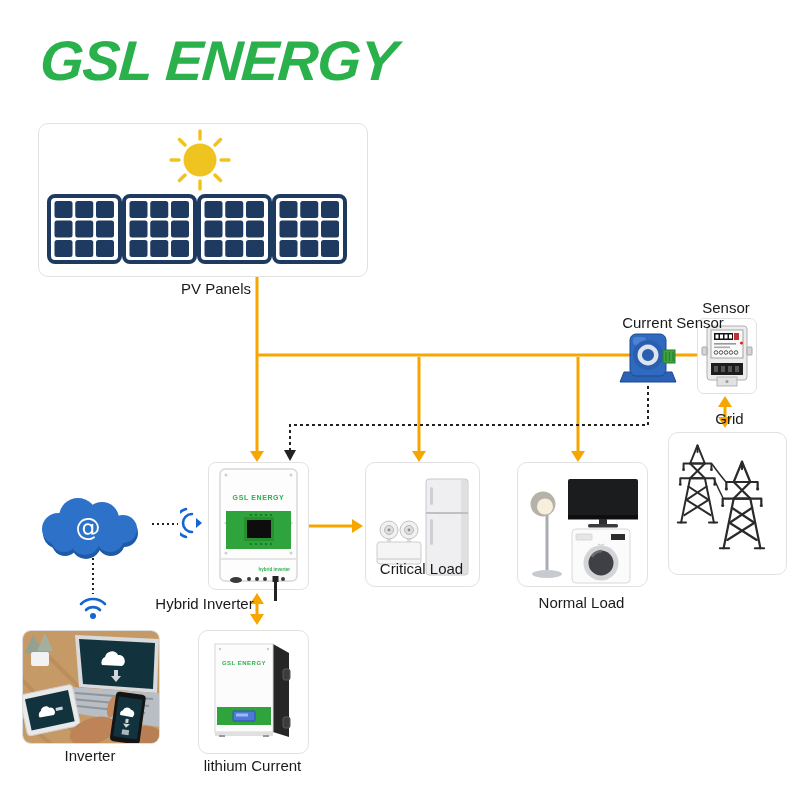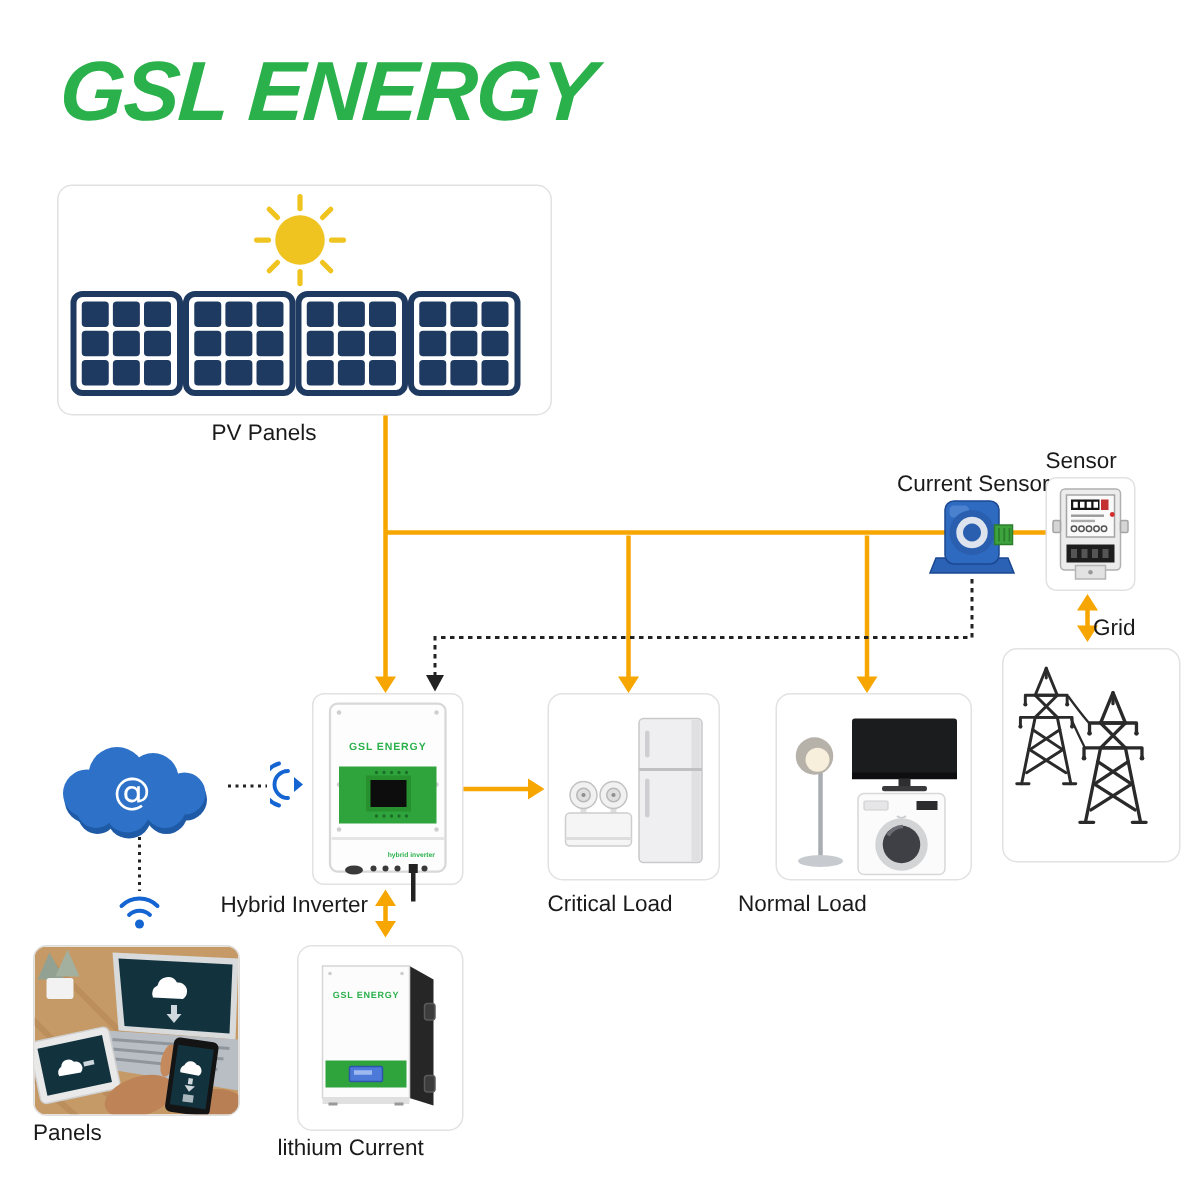--- a/index.html
+++ b/index.html
@@ -17,28 +17,28 @@
   #box-inverter{left:208px;top:462px;width:99px;height:126px;border-radius:8px}
   #box-critical{left:365px;top:462px;width:113px;height:123px}
   #box-normal{left:517px;top:462px;width:129px;height:123px}
   #box-battery{left:198px;top:630px;width:109px;height:122px}
   #photo-monitor{left:22px;top:630px;width:136px;height:112px;border-radius:9px;overflow:hidden;border:1px solid #ddd;z-index:2;position:absolute}
   #cloud{left:30px;top:492px}
   #wifi-right{left:180px;top:507px}
   #wifi-up{left:78px;top:594px}
   #sensor{left:618px;top:326px}
   .lbl{position:absolute;font:15px "Liberation Sans",sans-serif;color:var(--label-black);
-       z-index:4;white-space:nowrap}
+       text-align:center;z-index:4;white-space:nowrap}
   #lbl-pv{left:141px;top:280px;width:150px}
   #lbl-sensor{left:598px;top:314px;width:150px}
   #lbl-meter{left:697px;top:299px;width:58px}
-  #lbl-grid{left:702px;top:410px;width:55px;text-align:right}
+  #lbl-grid{left:702px;top:410px;width:55px;text-align:center}
   #lbl-inverter{left:147px;top:595px;width:115px}
-  #lbl-critical{left:365px;top:594px;width:113px}
-  #lbl-normal{left:492px;top:594px;width:129px}
+  #lbl-critical{left:365px;top:560px;width:113px}
+  #lbl-normal{left:517px;top:594px;width:129px}
   #lbl-monitor{left:22px;top:747px;width:136px}
   #lbl-battery{left:185px;top:757px;width:135px}
   
   .st-orange{stroke:var(--line-orange)} .f-orange{fill:var(--line-orange)}
   .f-navy{fill:var(--panel-navy)} .s-navy{stroke:var(--panel-navy)}
   .f-yellow{fill:var(--sun-yellow)} .s-yellow{stroke:var(--sun-yellow)}
   .f-cloud{fill:var(--cloud-blue)}
   .s-wifi{stroke:var(--wifi-blue)} .f-wifi{fill:var(--wifi-blue)}
   .f-green{fill:var(--brand-green)} .f-devgreen{fill:var(--device-green)}
 </style>
@@ -383,16 +383,16 @@
     <path d="M48,26 v9 M51.5,26 v9 M55,26 v9" stroke="#2C7D2C" stroke-width="1.2"></path>
   </svg>
 
   <div class="lbl" id="lbl-pv">PV Panels</div>
   <div class="lbl" id="lbl-sensor">Current Sensor</div>
   <div class="lbl" id="lbl-meter">Sensor</div>
   <div class="lbl" id="lbl-grid">Grid</div>
   <div class="lbl" id="lbl-inverter">Hybrid Inverter</div>
   <div class="lbl" id="lbl-critical">Critical Load</div>
   <div class="lbl" id="lbl-normal">Normal Load</div>
-  <div class="lbl" id="lbl-monitor">Panels</div>
+  <div class="lbl" id="lbl-monitor">Inverter</div>
   <div class="lbl" id="lbl-battery">lithium Current</div>
 
 </div>
 
 </body></html>

